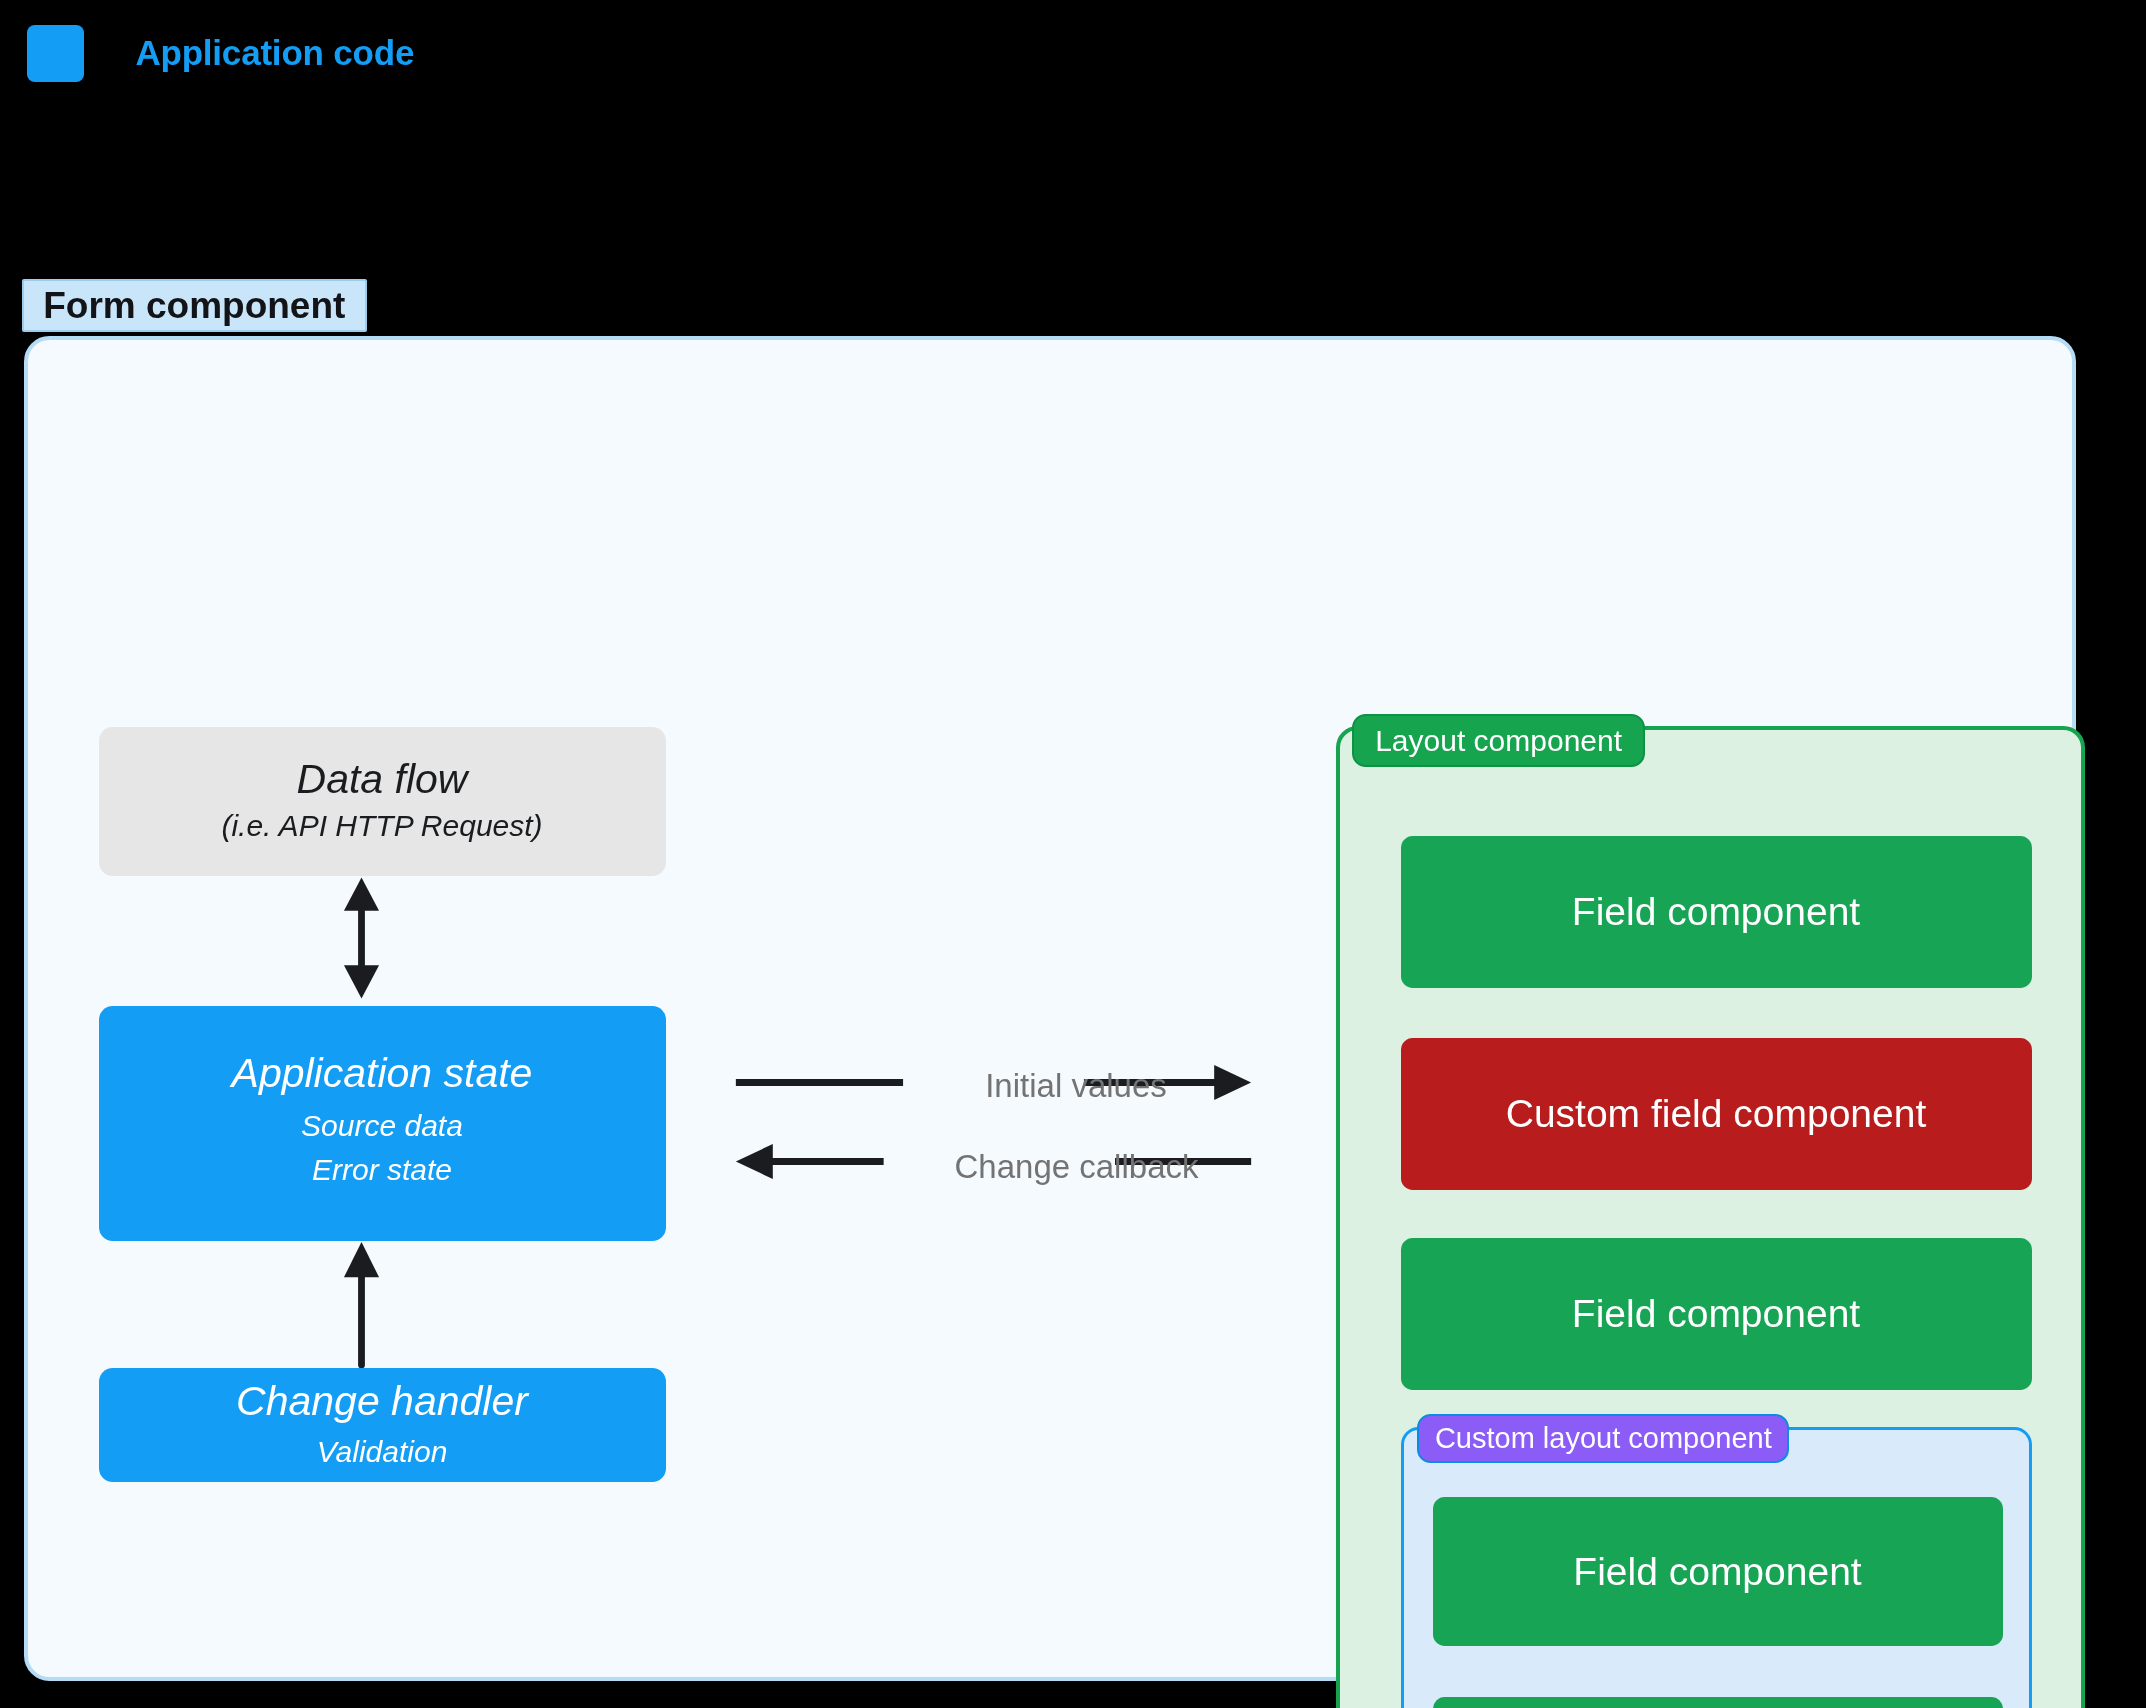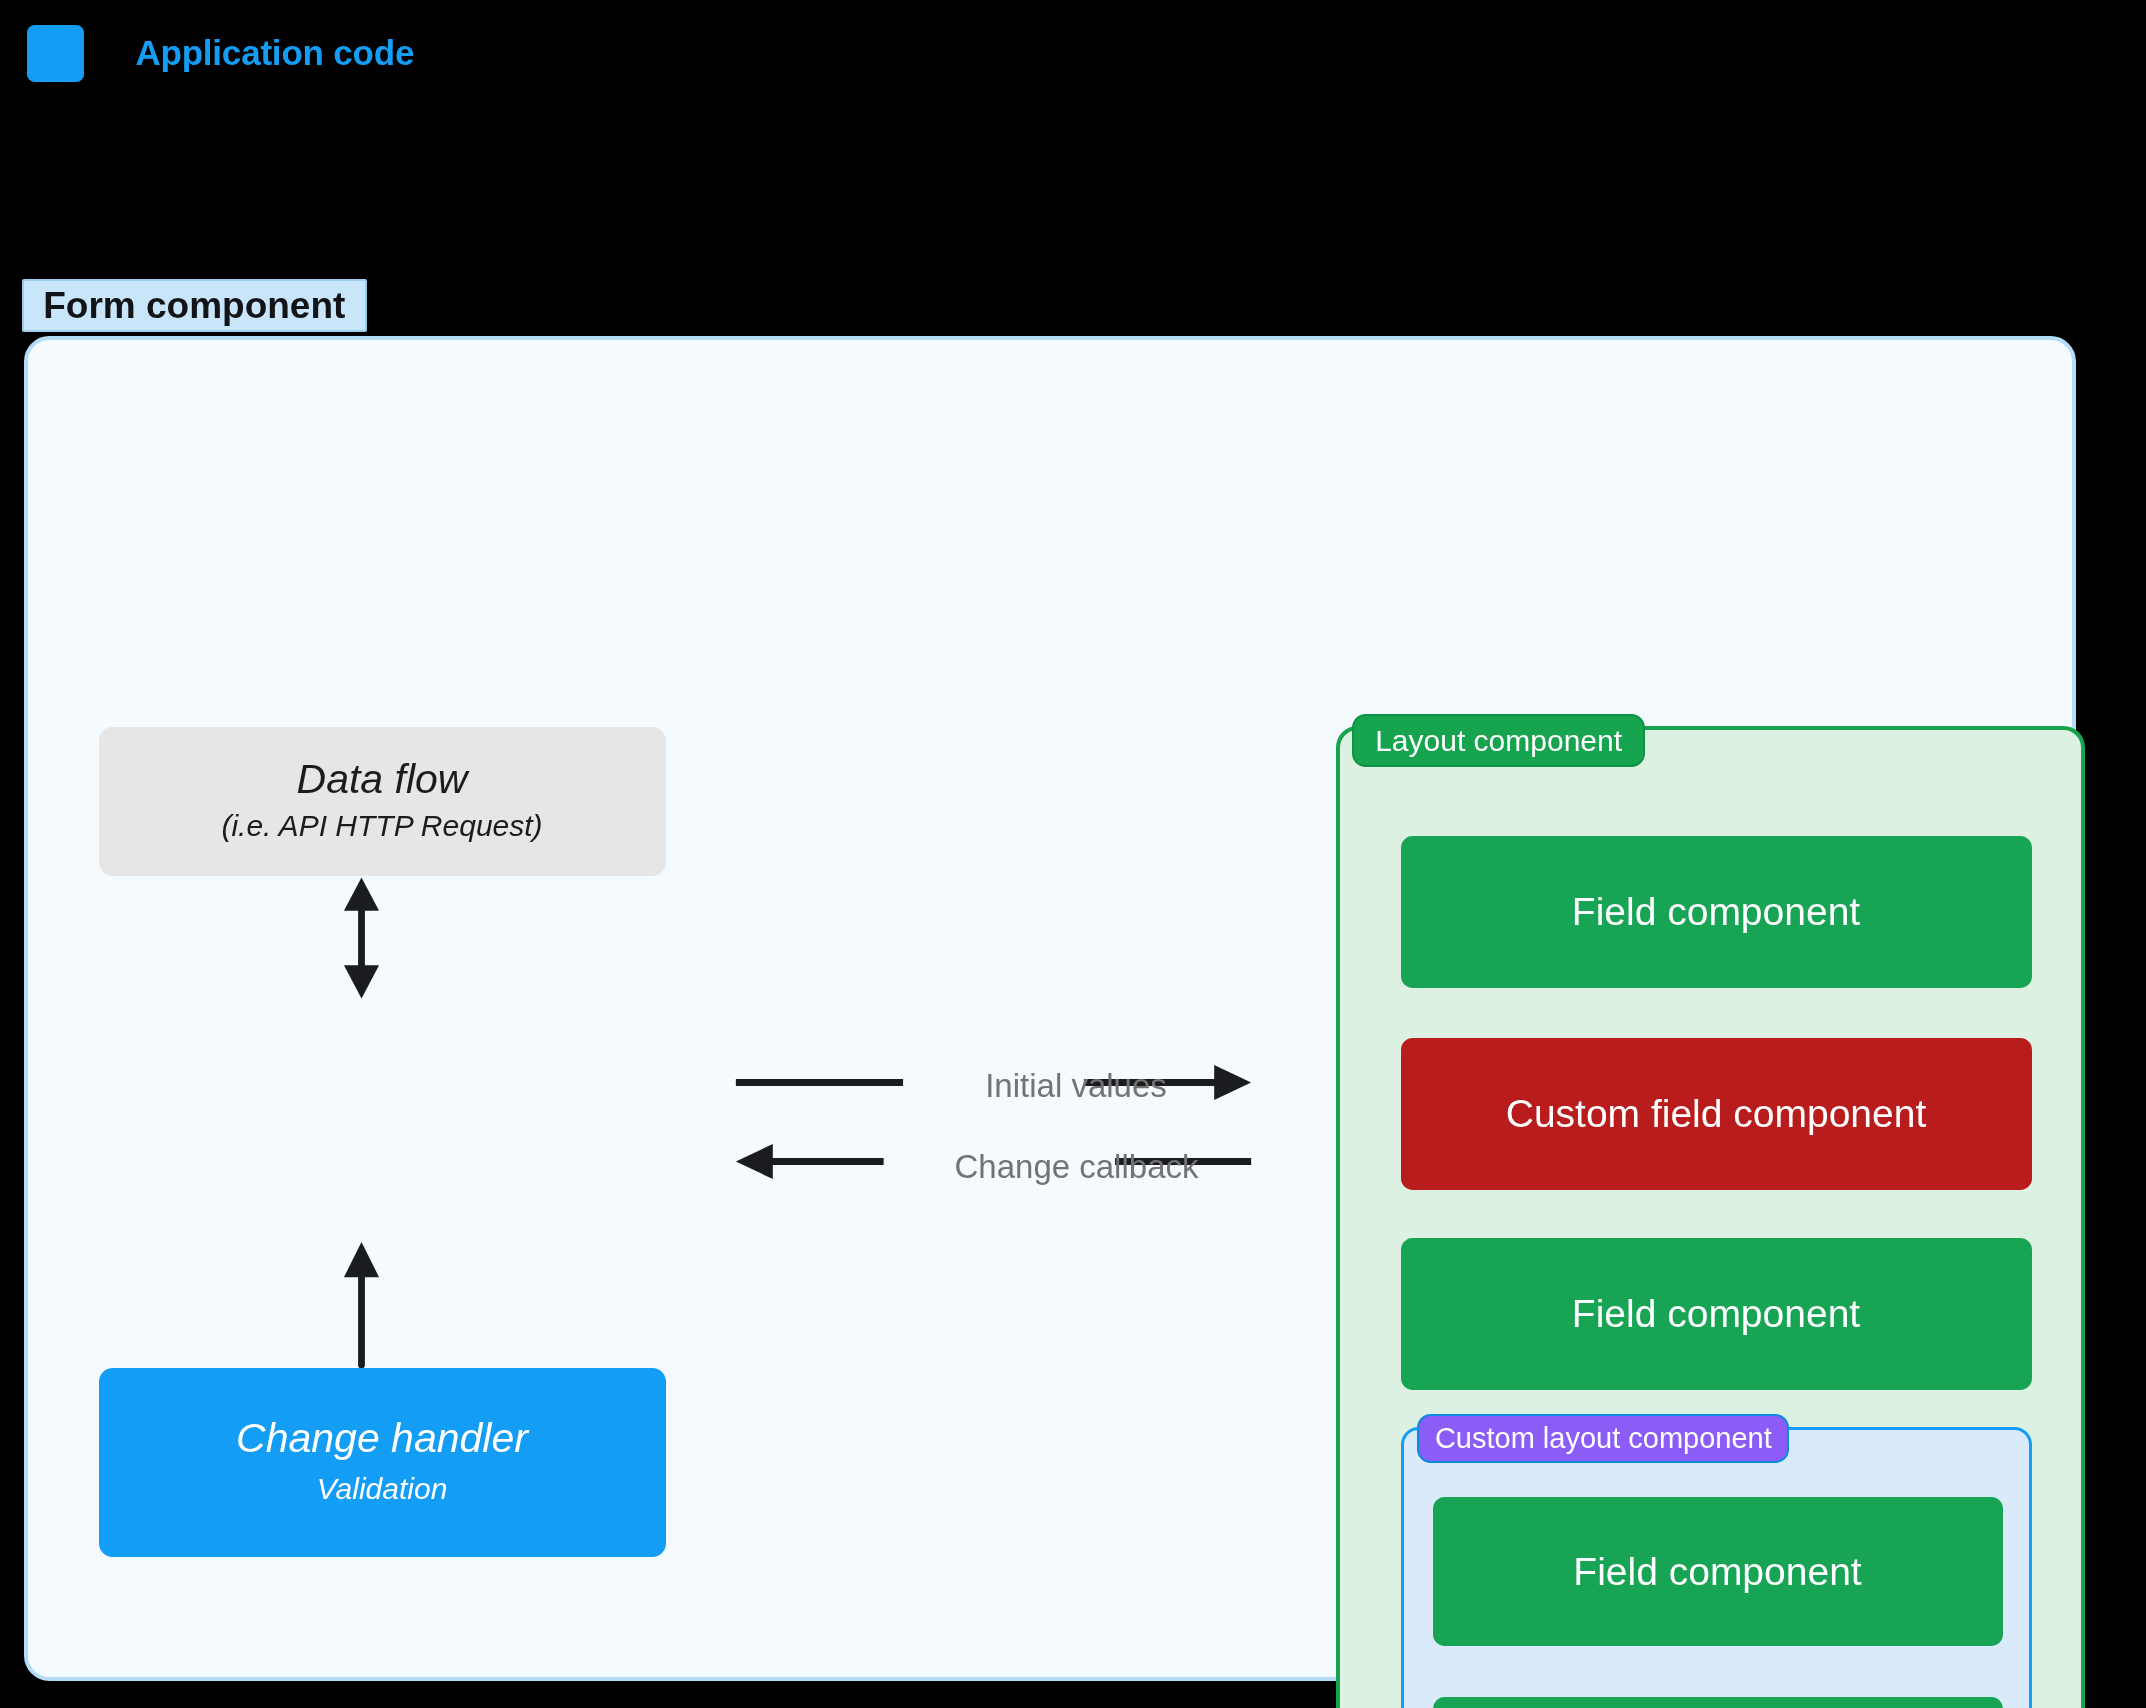--- a/index.html
+++ b/index.html
@@ -108,21 +108,21 @@
     top: 666px;
     width: 567px;
     height: 235px;
     background: #139DF5;
     color: #FFFFFF;
   }
   #box-change-handler {
     left: 71px;
     top: 1028px;
     width: 567px;
-    height: 189px;
+    height: 114px;
     background: #139DF5;
     color: #FFFFFF;
   }
   #box-data-flow .flow-title { margin-bottom: 3.9px; }
   #box-app-state .flow-title { margin-bottom: 9.8px; }
   #box-app-state .flow-sub { margin-bottom: 5.9px; }
   #box-change-handler .flow-title { margin-bottom: 7.8px; }
 
   
   .arrow-svg { position: absolute; overflow: visible; }
@@ -239,20 +239,25 @@
     <div class="flow-title">Data flow</div>
     <div class="flow-sub">(i.e. API HTTP Request)</div>
   </div>
 
   <svg class="arrow-svg" id="arrow-vert-dataflow" width="39" height="122" viewBox="0 0 40 124">
     <line x1="20" y1="22" x2="20" y2="102" stroke="#1A1C20" stroke-width="7"></line>
     <polygon points="20,0 38,34 2,34" fill="#1A1C20"></polygon>
     <polygon points="20,124 38,90 2,90" fill="#1A1C20"></polygon>
   </svg>
 
+  <div class="flow-box" id="box-app-state">
+    <div class="flow-title">Application state</div>
+    <div class="flow-sub">Source data</div>
+    <div class="flow-sub">Error state</div>
+  </div>
 
   <svg class="arrow-svg" id="arrow-vert-handler" width="39" height="125" viewBox="0 0 40 128">
     <line x1="20" y1="26" x2="20" y2="126" stroke="#1A1C20" stroke-width="7" stroke-linecap="round"></line>
     <polygon points="20,0 38,36 2,36" fill="#1A1C20"></polygon>
   </svg>
 
   <div class="flow-box" id="box-change-handler">
     <div class="flow-title">Change handler</div>
     <div class="flow-sub">Validation</div>
   </div>

